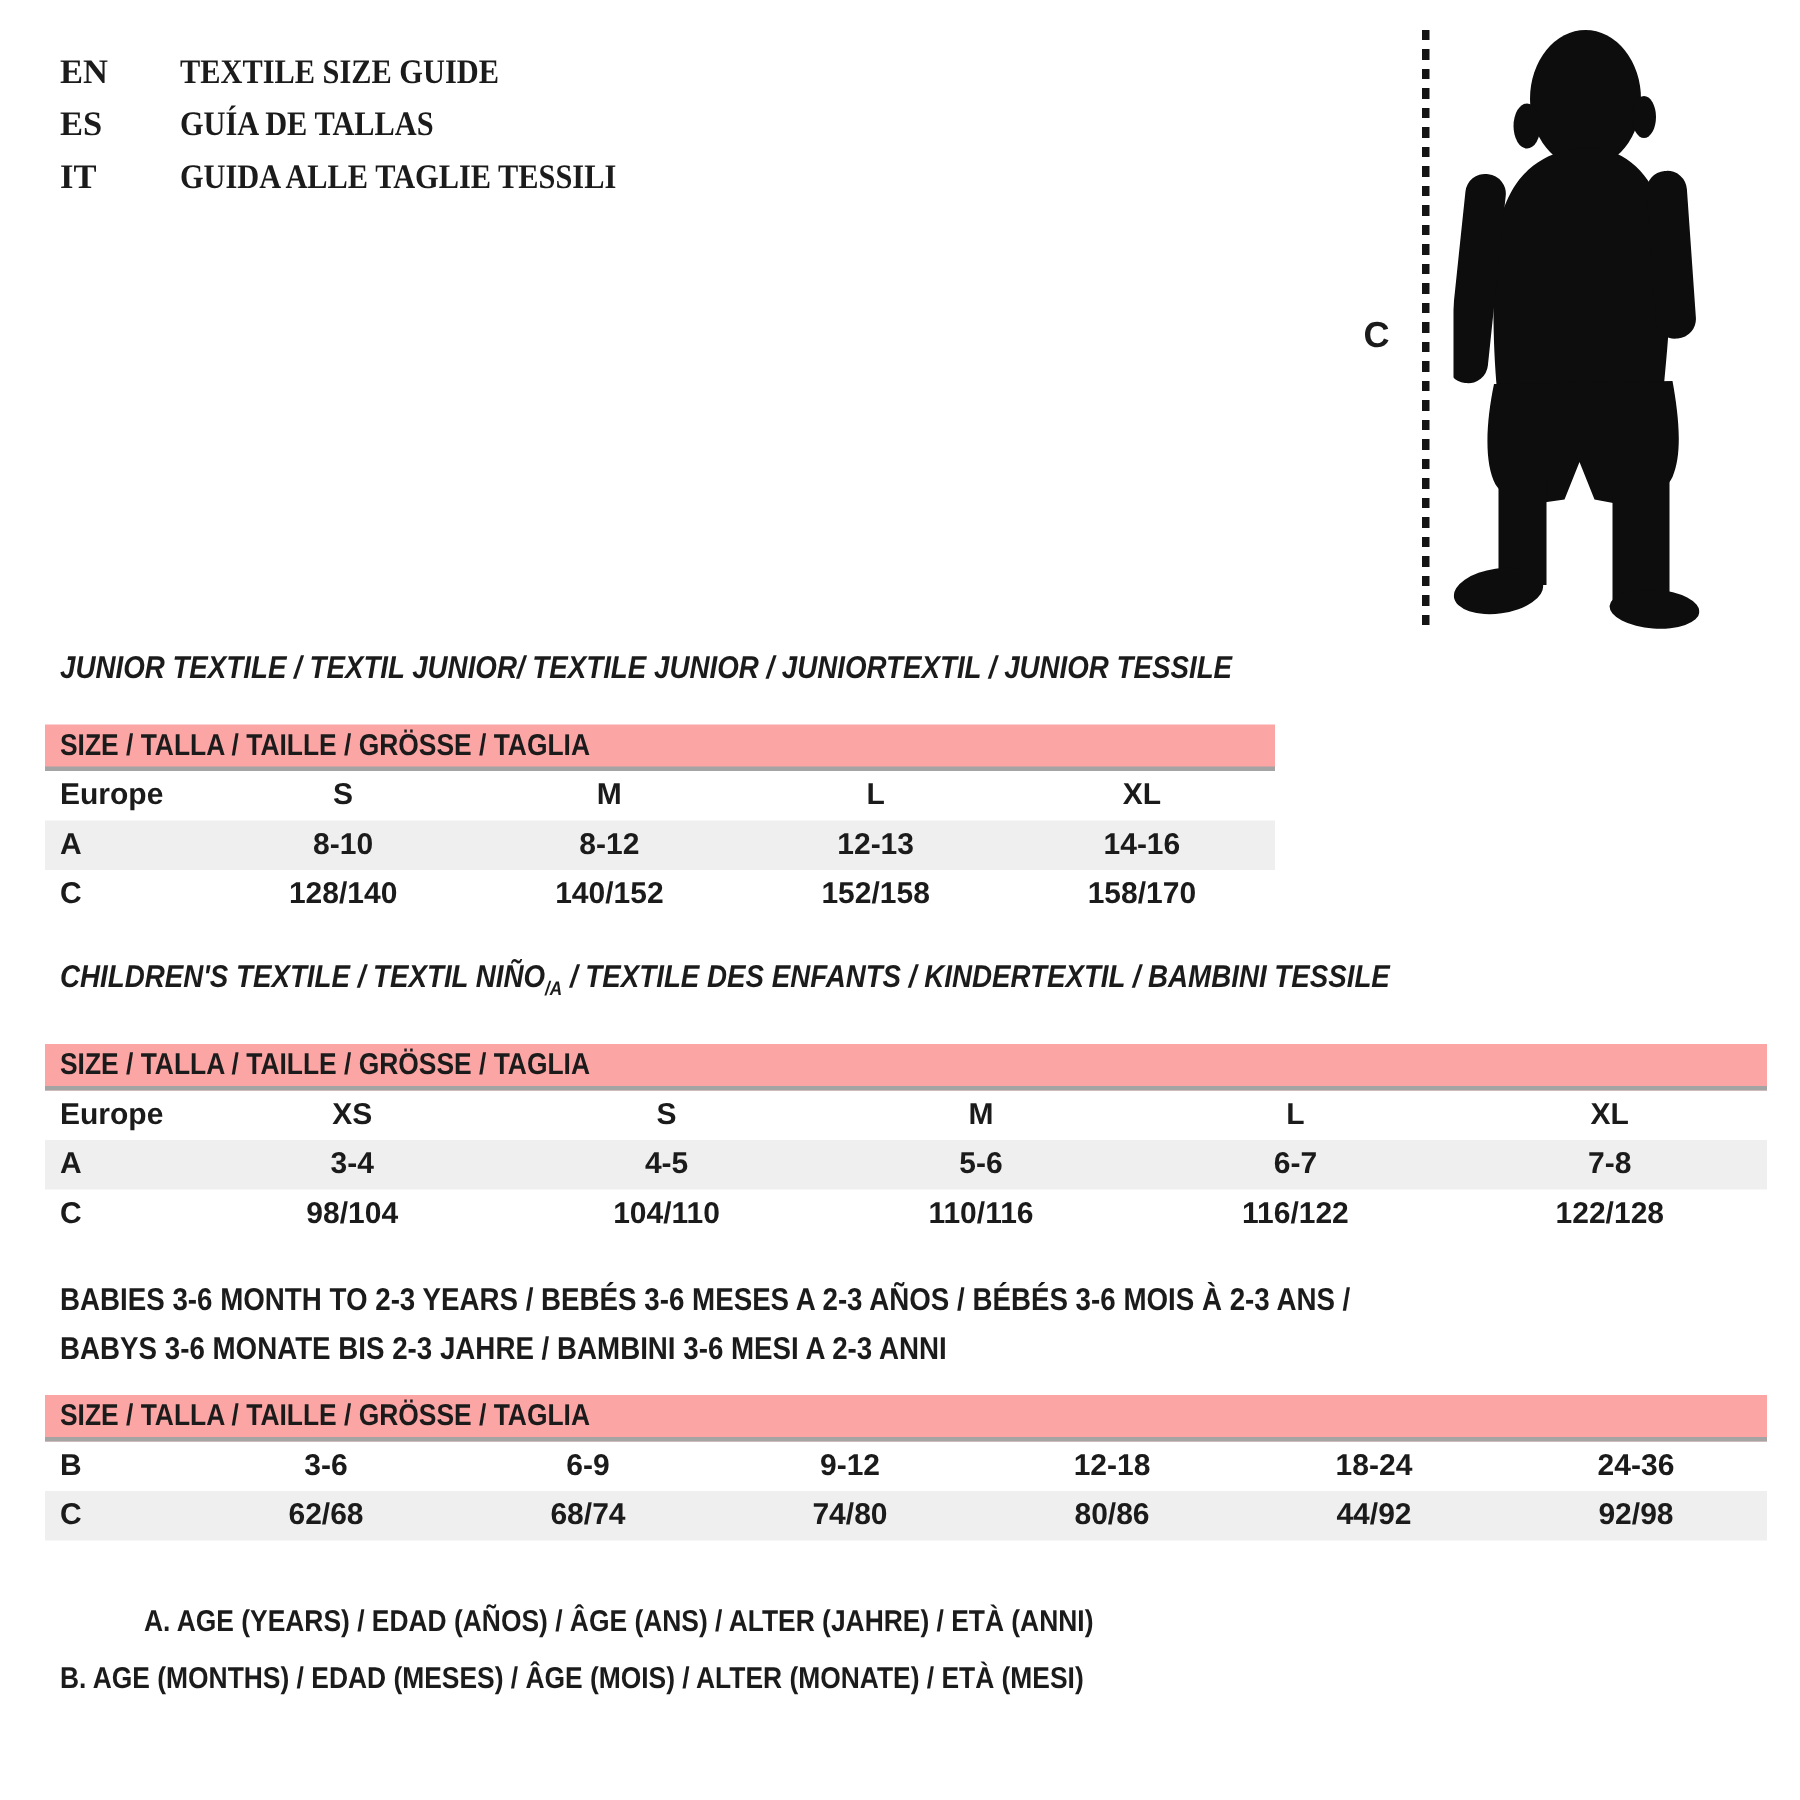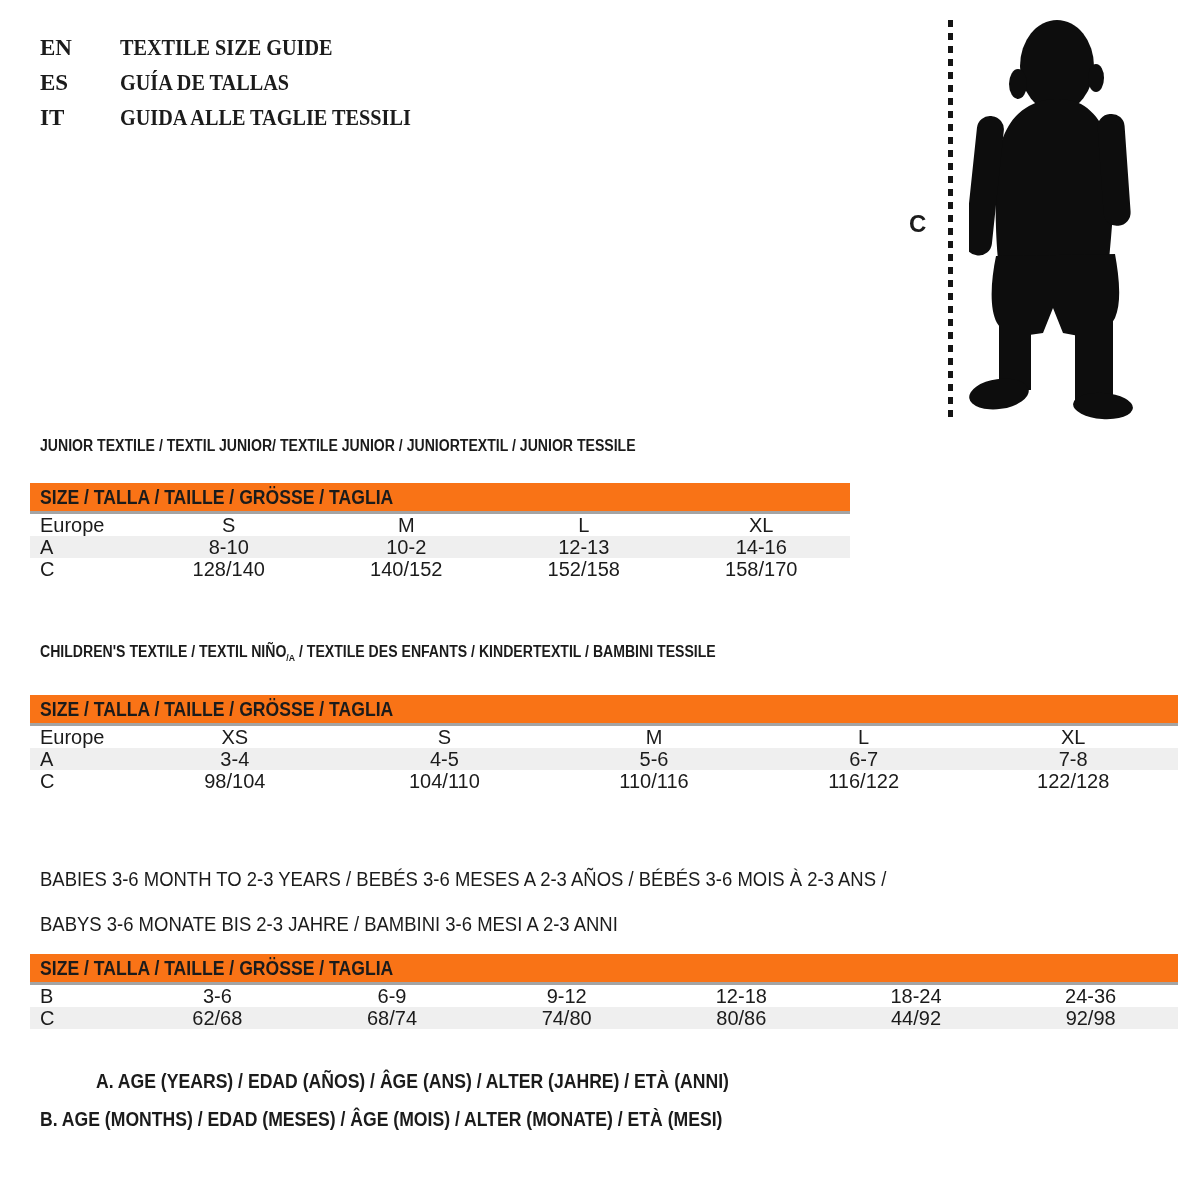--- a/index.html
+++ b/index.html
@@ -19,28 +19,28 @@
   .dash-line{position:absolute;left:43px;top:2px;width:5px;height:398px;
     background:repeating-linear-gradient(180deg,#141414 0 7px,transparent 7px 13px);}
   .c-label{position:absolute;left:4px;top:192px;font-size:24px;font-weight:700;}
   .baby-svg{position:absolute;left:64px;top:0;}
 
   
   .sec{position:absolute;left:30px;}
   .sec-junior{top:434px;width:820px;}
   .sec-children{top:640px;width:1148px;}
   .sec-babies{top:850px;width:1148px;}
-  .sec-title{margin:0 0 0 10px;font-size:16px;font-weight:700;line-height:24px;}
+  .sec-title{margin:0 0 0 10px;font-size:21px;font-weight:700;line-height:24px;font-style:italic;}
   .sub{font-size:0.62em;vertical-align:sub;}
-  .size-bar{margin-top:25px;height:28px;background:#f97316;border-bottom:3px solid #a4a4a4;
+  .size-bar{margin-top:25px;height:28px;background:#fca5a5;border-bottom:3px solid #a4a4a4;
     display:flex;align-items:center;padding-left:10px;font-size:20px;font-weight:700;}
   .sec-babies .size-bar{margin-top:14px;}
-  .babies-title-line{margin:12px 0 0 10px;font-size:21px;font-weight:400;line-height:33px;}
+  .babies-title-line{margin:0 0 0 10px;font-size:21px;font-weight:700;line-height:33px;}
 
-  .trow{display:grid;height:22px;align-items:center;font-size:20px;font-weight:400;}
+  .trow{display:grid;height:33px;align-items:center;font-size:20px;font-weight:700;}
   .trow.stripe{background:#efefef;}
   .tlabel{padding-left:10px;text-align:left;}
   .tcell{text-align:center;}
   .cols4{grid-template-columns:110px repeat(4,1fr);}
   .cols5{grid-template-columns:100px repeat(5,1fr);}
   .cols6{grid-template-columns:100px repeat(6,1fr);}
 
   
   .legend{position:absolute;left:40px;top:1062px;text-align:right;}
   .legend-line{font-size:20px;font-weight:700;line-height:38px;}
@@ -95,21 +95,21 @@
     <div class="trow cols4">
       <span class="tlabel">Europe</span>
       <span class="tcell">S</span>
       <span class="tcell">M</span>
       <span class="tcell">L</span>
       <span class="tcell">XL</span>
     </div>
     <div class="trow cols4 stripe">
       <span class="tlabel">A</span>
       <span class="tcell">8-10</span>
-      <span class="tcell">10-2</span>
+      <span class="tcell">8-12</span>
       <span class="tcell">12-13</span>
       <span class="tcell">14-16</span>
     </div>
     <div class="trow cols4">
       <span class="tlabel">C</span>
       <span class="tcell">128/140</span>
       <span class="tcell">140/152</span>
       <span class="tcell">152/158</span>
       <span class="tcell">158/170</span>
     </div>

